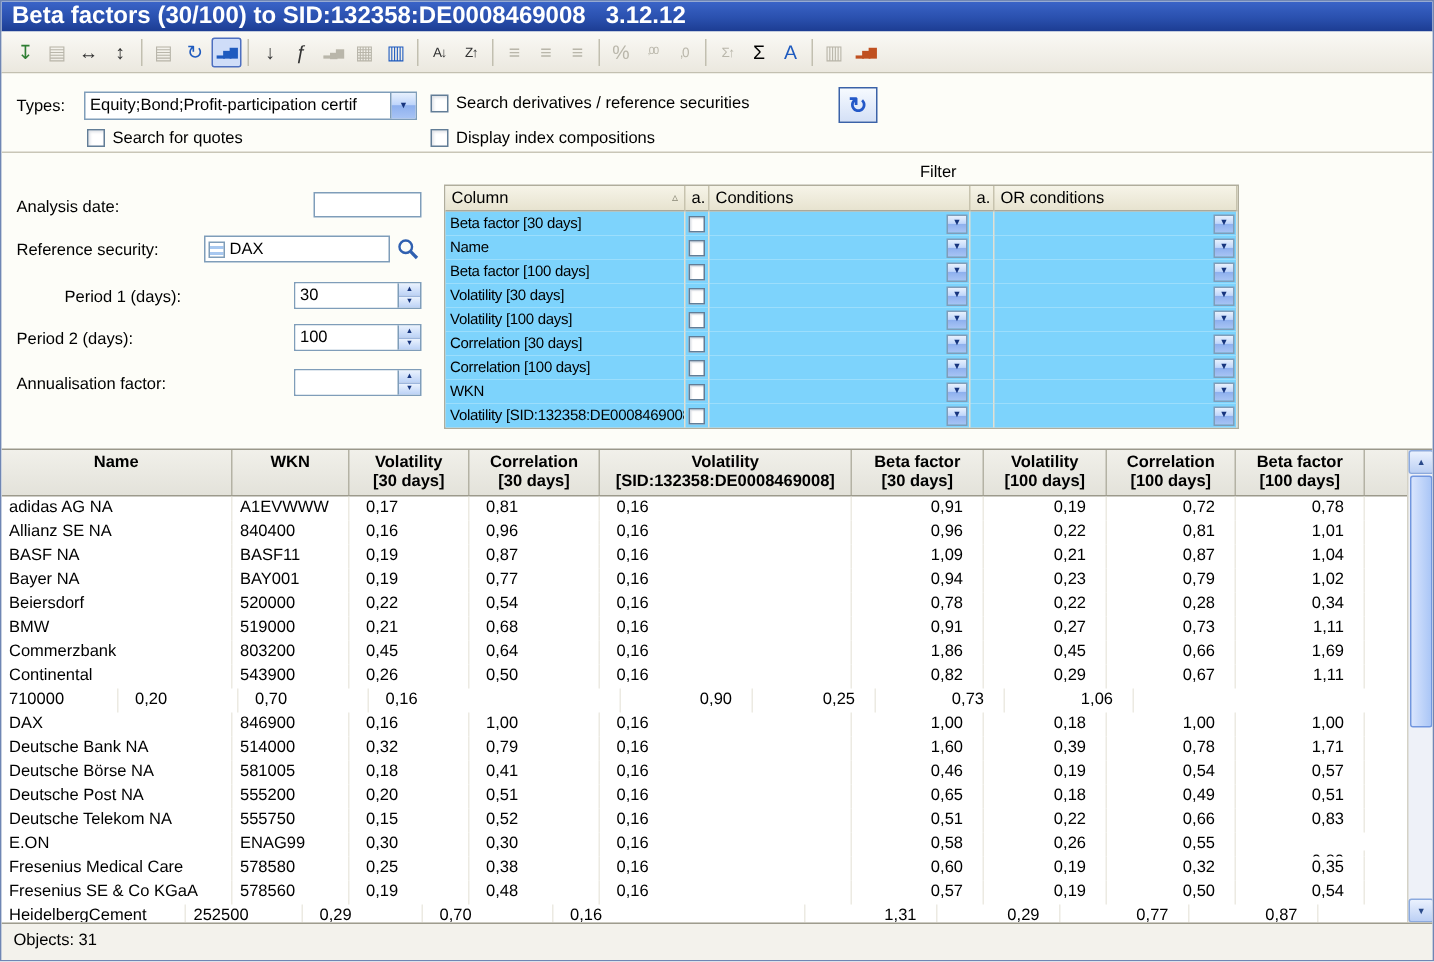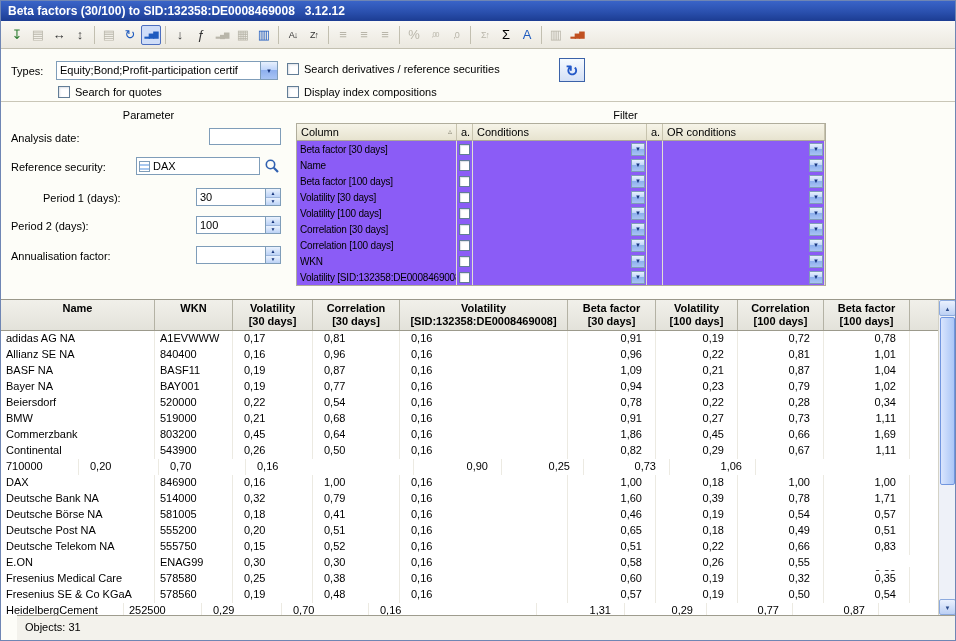--- a/index.html
+++ b/index.html
@@ -8,21 +8,21 @@
     position:relative; width:956px; height:641px; overflow:hidden;
     font-family:"Liberation Sans", sans-serif; font-size:11px; color:#000;
     background:#fdfdf8; border:1px solid #6f86b4;
   }
   
   .titlebar {
     position:absolute; top:0; left:0; right:0; height:20px;
     background:linear-gradient(180deg,#3a64c8 0%, #2a50ae 55%, #1c3c92 100%);
   }
   .title-text {
-    color:#fff; font-weight:bold; font-size:12px; line-height:20px;
+    color:#fff; font-weight:bold; font-size:16px; line-height:20px;
     padding-left:7px; white-space:pre; display:inline-block;
   }
   
   .toolbar {
     position:absolute; top:20px; left:0; right:0; height:28px;
     background:linear-gradient(180deg,#faf9f5,#ebe8df);
     border-bottom:1px solid #c3c0b1;
     display:flex; align-items:center; padding-left:6px; gap:1px;
   }
   .tb-btn {
@@ -77,21 +77,21 @@
     background:linear-gradient(180deg,#eaf2fe,#bcd2f6);
   }
   .spin-up { border-bottom:1px solid #9db6dd; }
   .sp1 { top:86px; } .sp2 { top:114px; } .sp3 { top:144px; }
   
   .filter-table { position:absolute; left:295px; top:21px; width:530px; border:1px solid #b0ad9c; background:#fff; }
   .f-header { display:flex; height:17px; background:linear-gradient(180deg,#f6f4e8,#e6e2ce); }
   .f-h-cell { border-right:1px solid #c7c3ae; border-bottom:1px solid #aca899; padding:2px 4px 0 4px; overflow:hidden; white-space:nowrap; display:flex; }
   .sort-ind { margin-left:auto; color:#8a8876; font-size:8px; line-height:12px; }
   .fw0 { width:160px; } .fw1 { width:16px; } .fw2 { width:174px; } .fw3 { width:16px; } .fw4 { width:162px; }
-  .f-row { display:flex; height:16px; background:#8b5cf6; }
+  .f-row { display:flex; height:16px; background:#7dd3fc; }
   .f-cell { border-right:1px solid #e2e0d2; overflow:hidden; white-space:nowrap; display:flex; align-items:center; }
   .f-name { padding-left:3px; font-size:10px; letter-spacing:-0.2px; }
   .mini-chk { width:11px; height:11px; margin:auto; background:#fff; border:1px solid #627d96; box-shadow:inset 1px 1px 1px rgba(60,80,110,.18); }
   .f-drop {
     margin-left:auto; margin-right:1px; width:14px; height:13px;
     border:1px solid #7f9db9; color:#17357e; font-size:6px;
     background:linear-gradient(180deg,#e7f0fd 0%,#c0d6fb 45%,#8eb0ee 50%,#a8c4f4 100%);
     display:flex; align-items:center; justify-content:center;
   }
   
@@ -110,21 +110,21 @@
   .sb-btn {
     position:absolute; left:0; width:17px; height:16px; text-align:center; font-size:6px; color:#2a4a8a; line-height:16px;
     background:linear-gradient(180deg,#eaf1fe,#bcd0f4); border:1px solid #8caade; border-radius:2px;
   }
   .sb-up { top:0; } .sb-down { bottom:0; }
   .sb-thumb {
     position:absolute; left:1px; top:17px; width:15px; height:168px; border:1px solid #7196df; border-radius:2px;
     background:linear-gradient(90deg,#d9e5fd,#aac6f6);
   }
   
-  .statusbar { position:absolute; left:16px; right:0; bottom:0; height:25px; background:#f3f2ec; border-top:1px solid #9e9c8e; }
+  .statusbar { position:absolute; left:0; right:0; bottom:0; height:25px; background:#f3f2ec; border-top:1px solid #9e9c8e; }
   .status-text { position:absolute; left:8px; top:5px; }
 </style>
 </head>
 <body>
 
 <div class="window">
 
   <div class="titlebar">
     <span class="title-text">Beta factors (30/100) to SID:132358:DE0008469008   3.12.12</span>
   </div>
@@ -181,21 +181,20 @@
     <label class="chk chk-index">
       <span class="box"></span>
       <span>Display index compositions</span>
     </label>
     <button class="refresh-btn">
       <span class="refresh-glyph">↻</span>
     </button>
   </div>
 
   <div class="mid-panel">
-    <div class="group-title param-title">Parameter</div>
     <div class="group-title filter-title">Filter</div>
 
     <span class="p-lbl" style="top:27px;">Analysis date:</span>
     <input class="inp an-date" value="" style="">
 
     <span class="p-lbl" style="top:56px;">Reference security:</span>
     <div class="refsec">
       <span class="sec-ic"></span>
       <input value="DAX" style="">
     </div>

